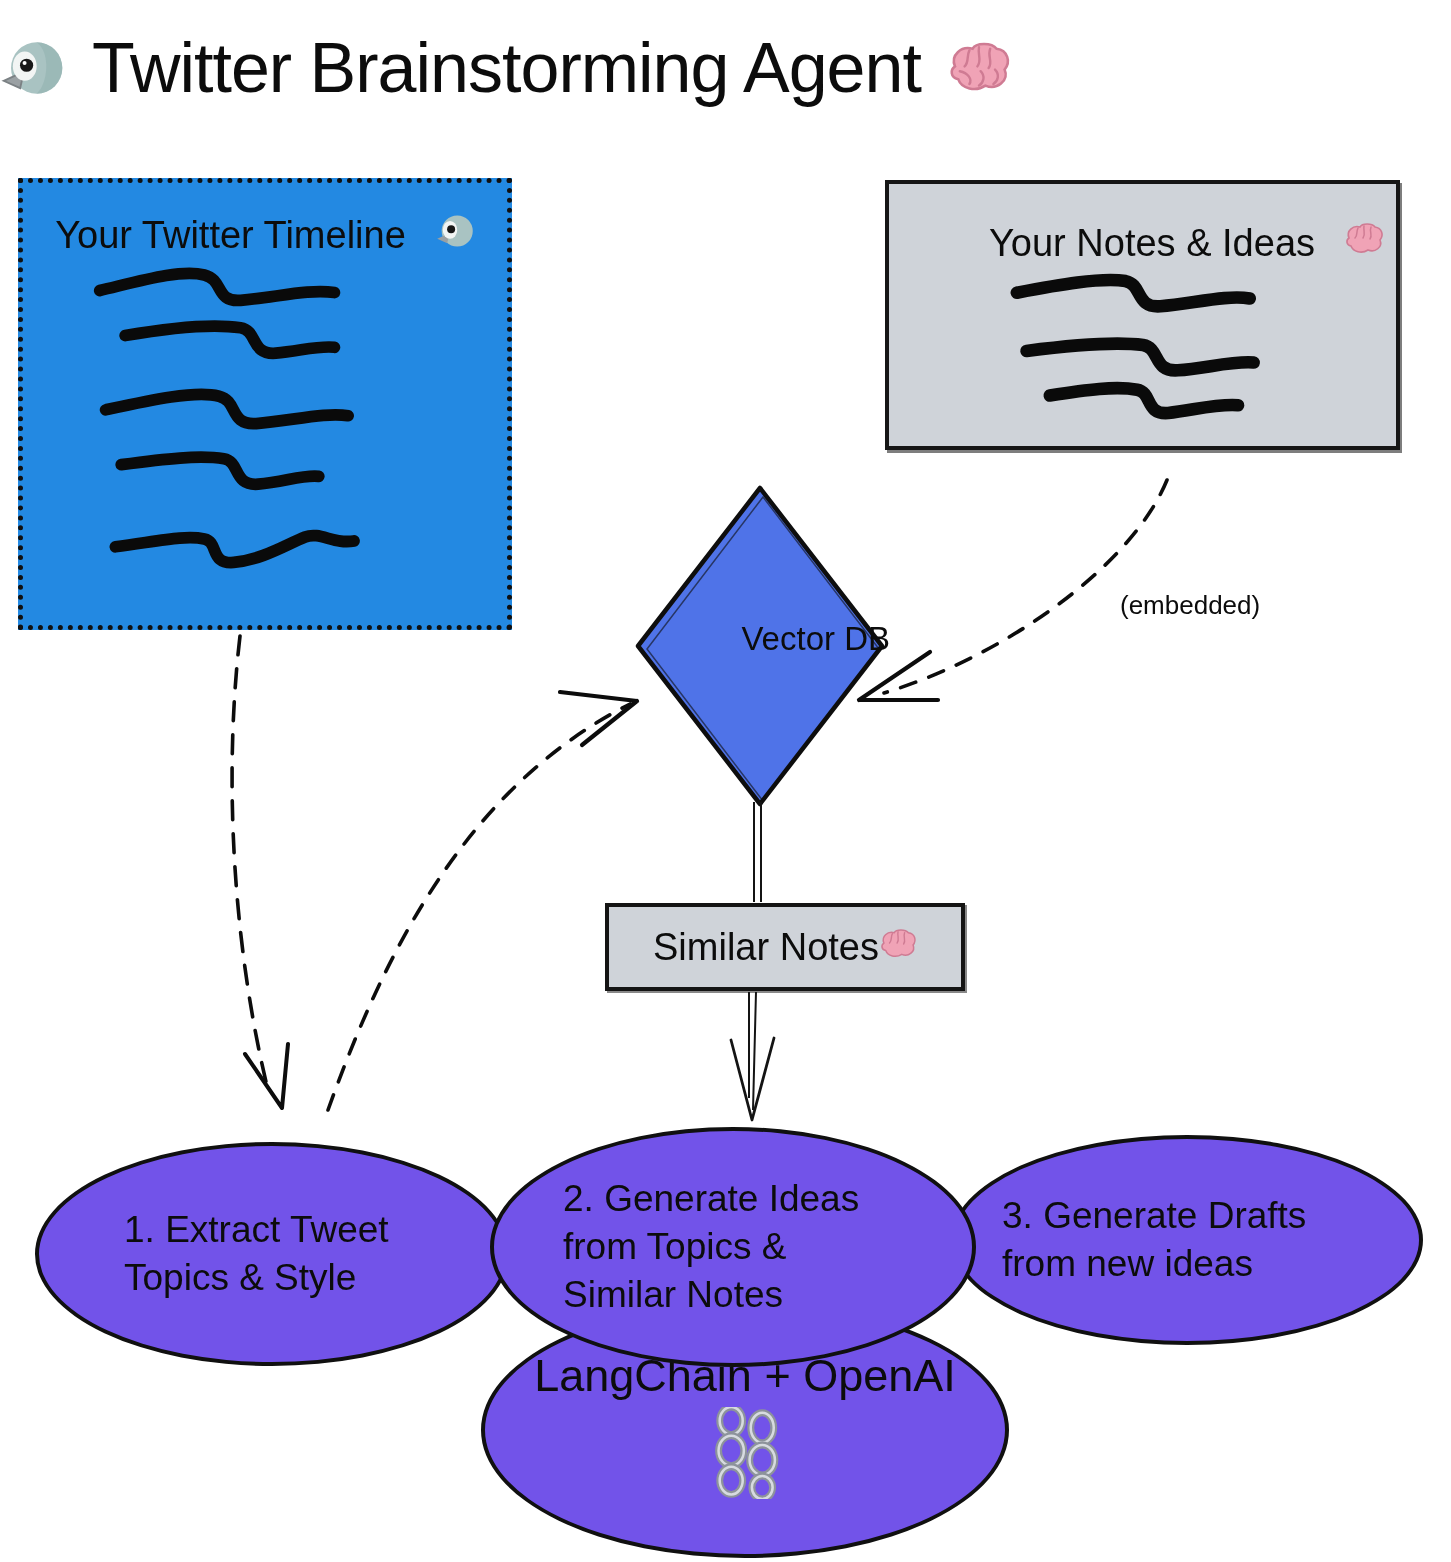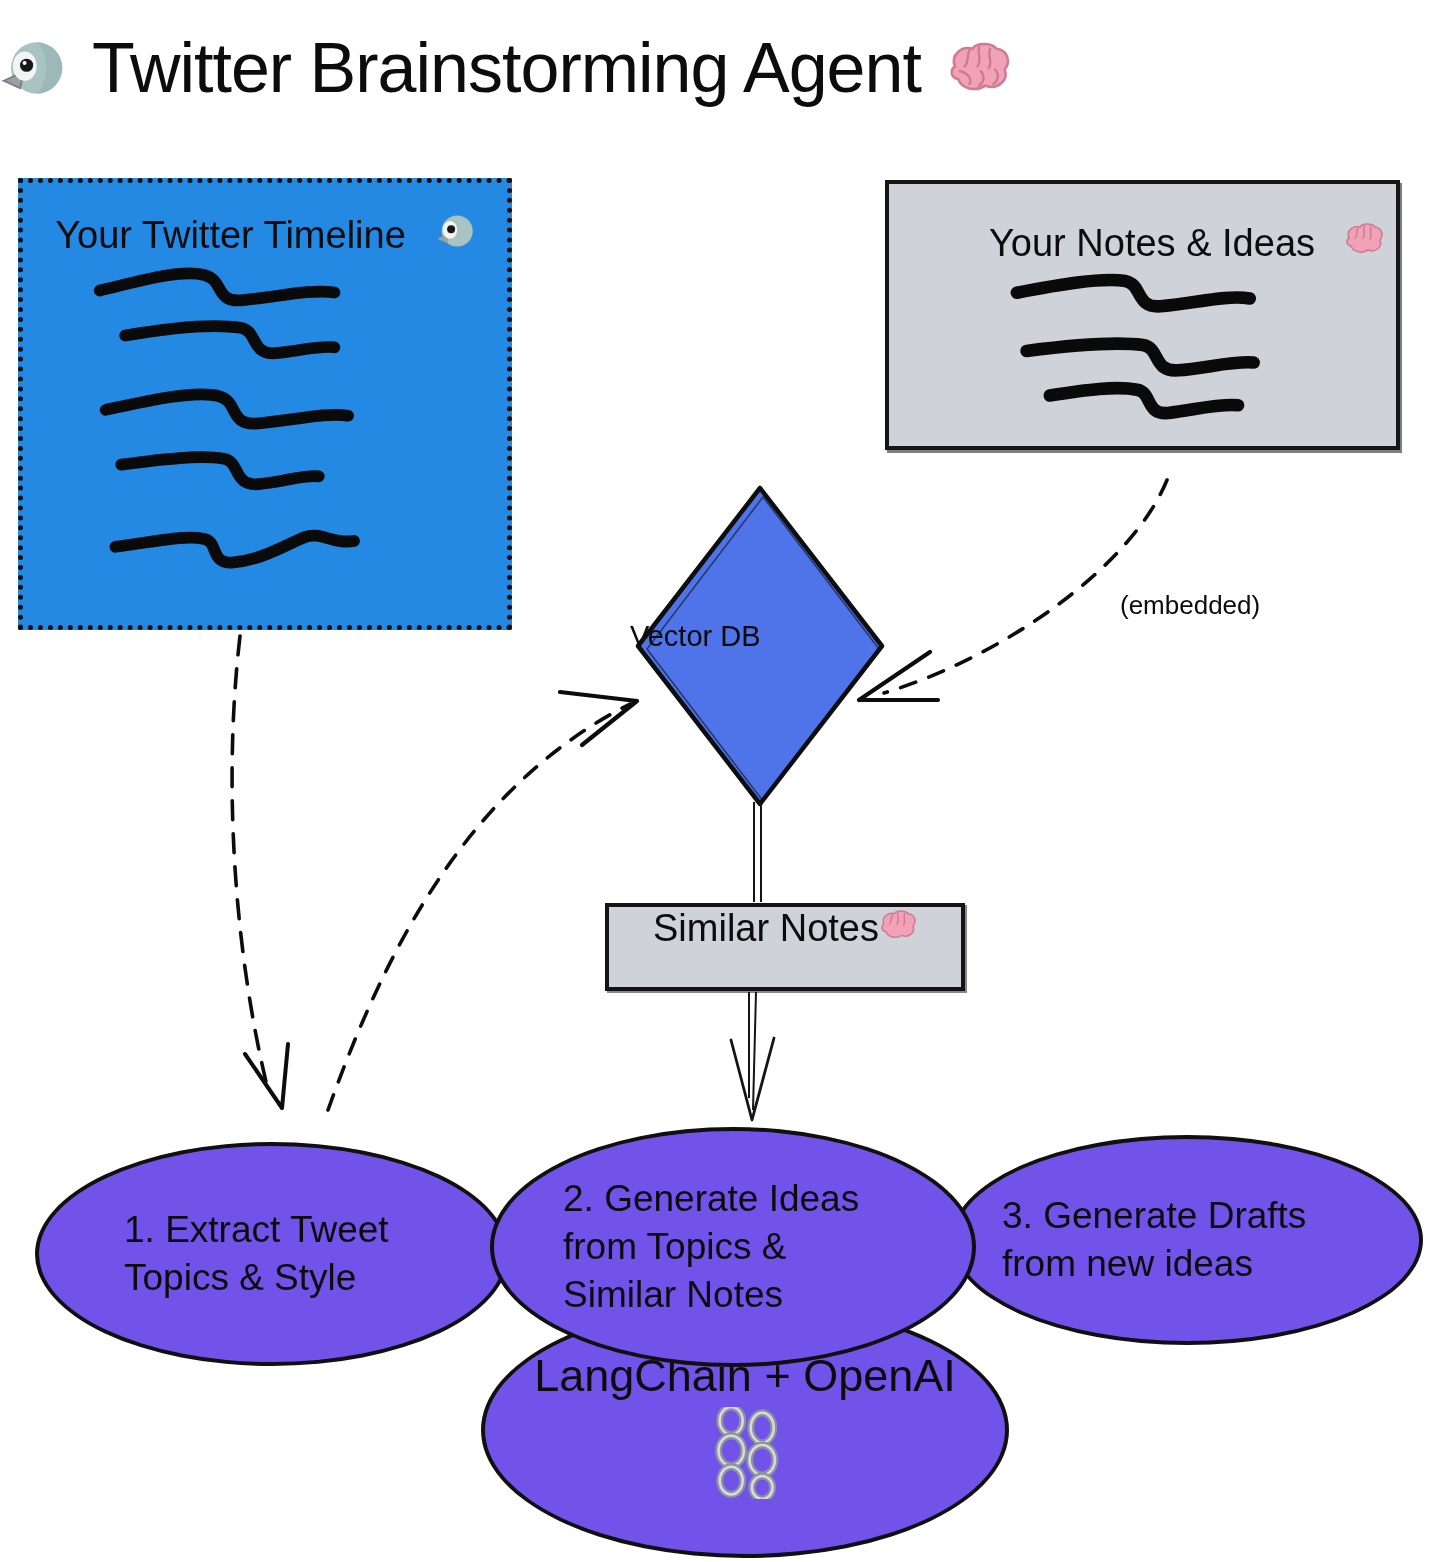--- a/index.html
+++ b/index.html
@@ -31,31 +31,31 @@
     left:885px;top:180px;width:515px;height:270px;
     background:#CFD3D9;border:4px solid #161616;box-sizing:border-box;
     box-shadow:2px 3px 0 rgba(20,20,20,.55);z-index:2;
   }
   .notes-box .box-label{top:38px;padding-left:44px;}
   .scribbles{position:absolute;left:0;top:0;width:100%;height:100%;}
 
   
   .diamond-wrap{left:630px;top:480px;width:260px;height:332px;z-index:3;}
   .diamond-label{
-    position:absolute;left:0;top:140px;width:100%;text-align:left;
-    font-size:29px;
+    position:absolute;left:0;top:140px;width:100%;text-align:right;
+    font-size:33px;
   }
   .embedded-label{left:1120px;top:590px;font-size:26px;z-index:3;}
 
   
   .similar-box{
     left:605px;top:903px;width:360px;height:88px;
     background:#CFD3D9;border:4px solid #141414;box-sizing:border-box;
     box-shadow:2px 2px 0 rgba(20,20,20,.5);z-index:4;
-    display:flex;align-items:flex-start;justify-content:center;gap:0;
+    display:flex;align-items:center;justify-content:center;gap:0;
     font-size:38px;white-space:nowrap;
   }
 
   
   .ellipse{
     border-radius:50%;background:#7253E9;border:4px solid #101010;box-sizing:border-box;
     display:flex;align-items:center;justify-content:center;
     font-size:37px;line-height:1.3;
   }
   .ellipse .txt{text-align:left;}

